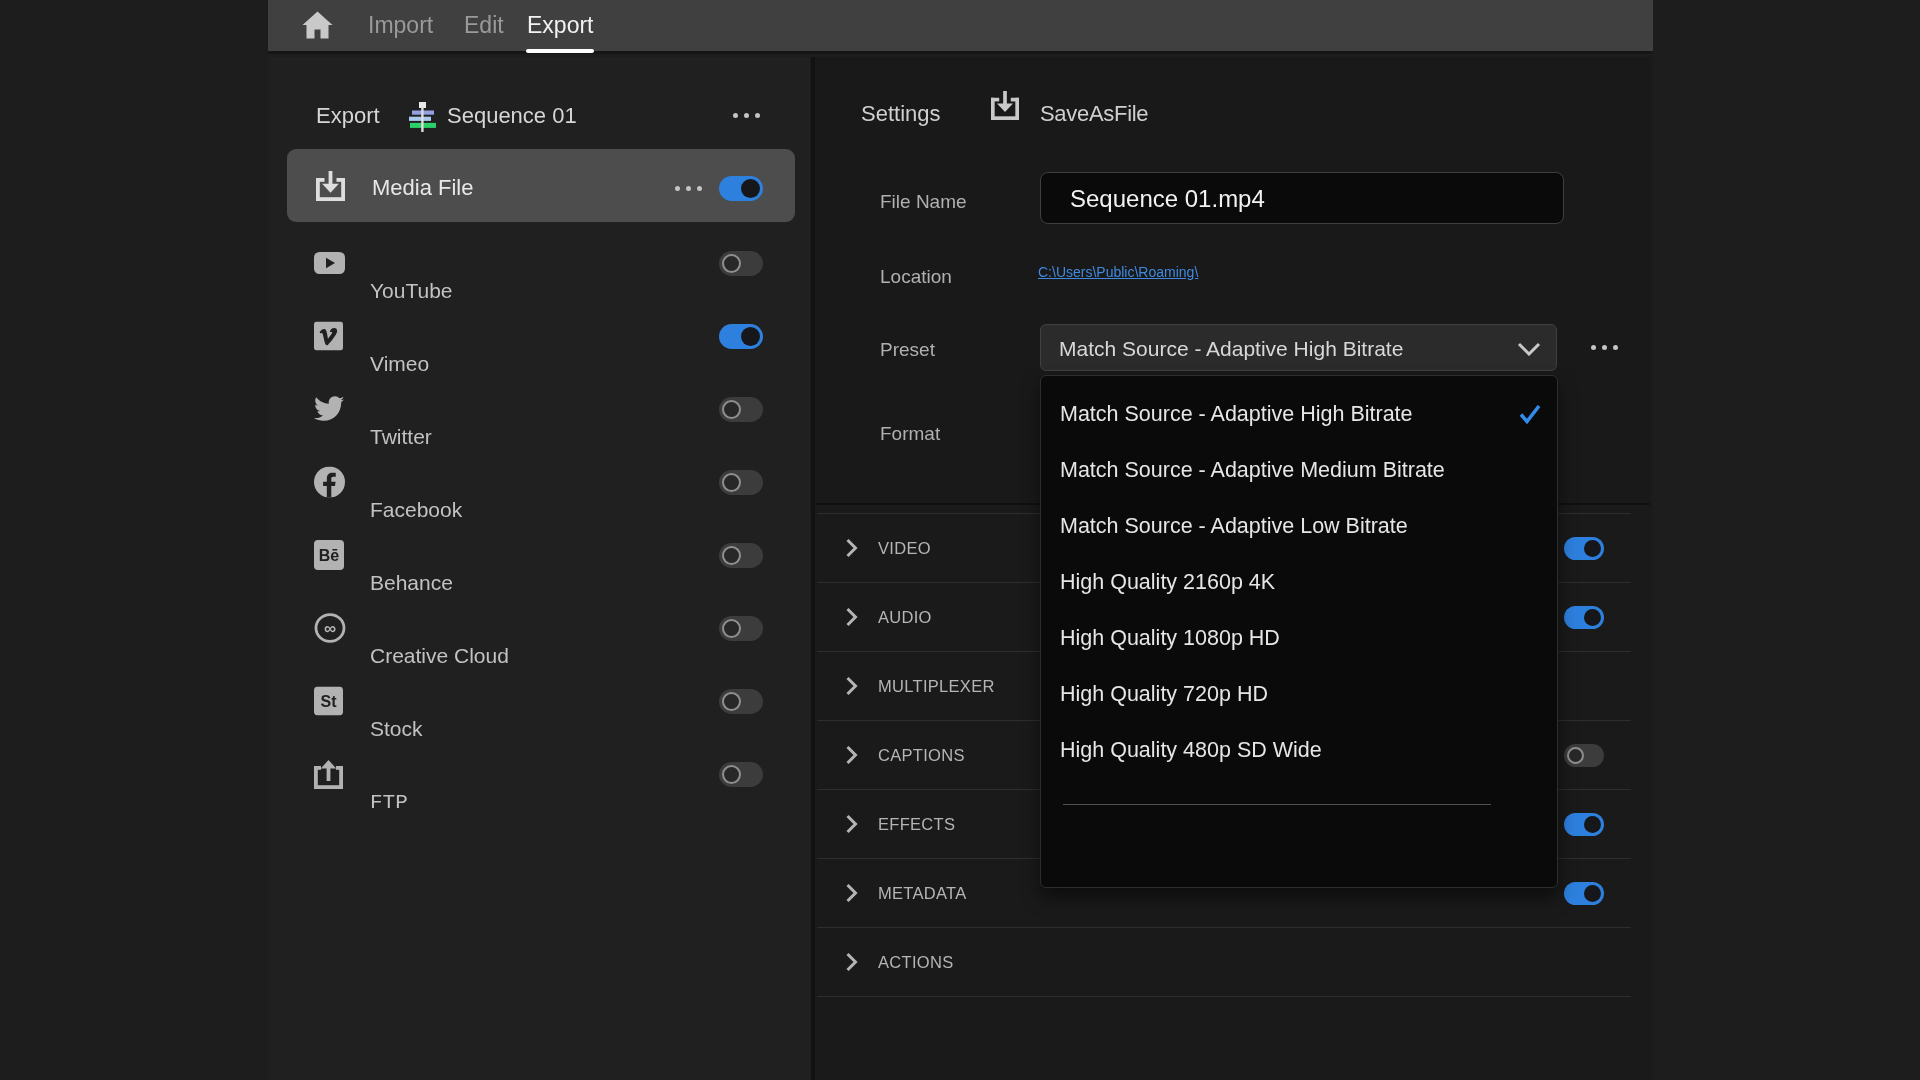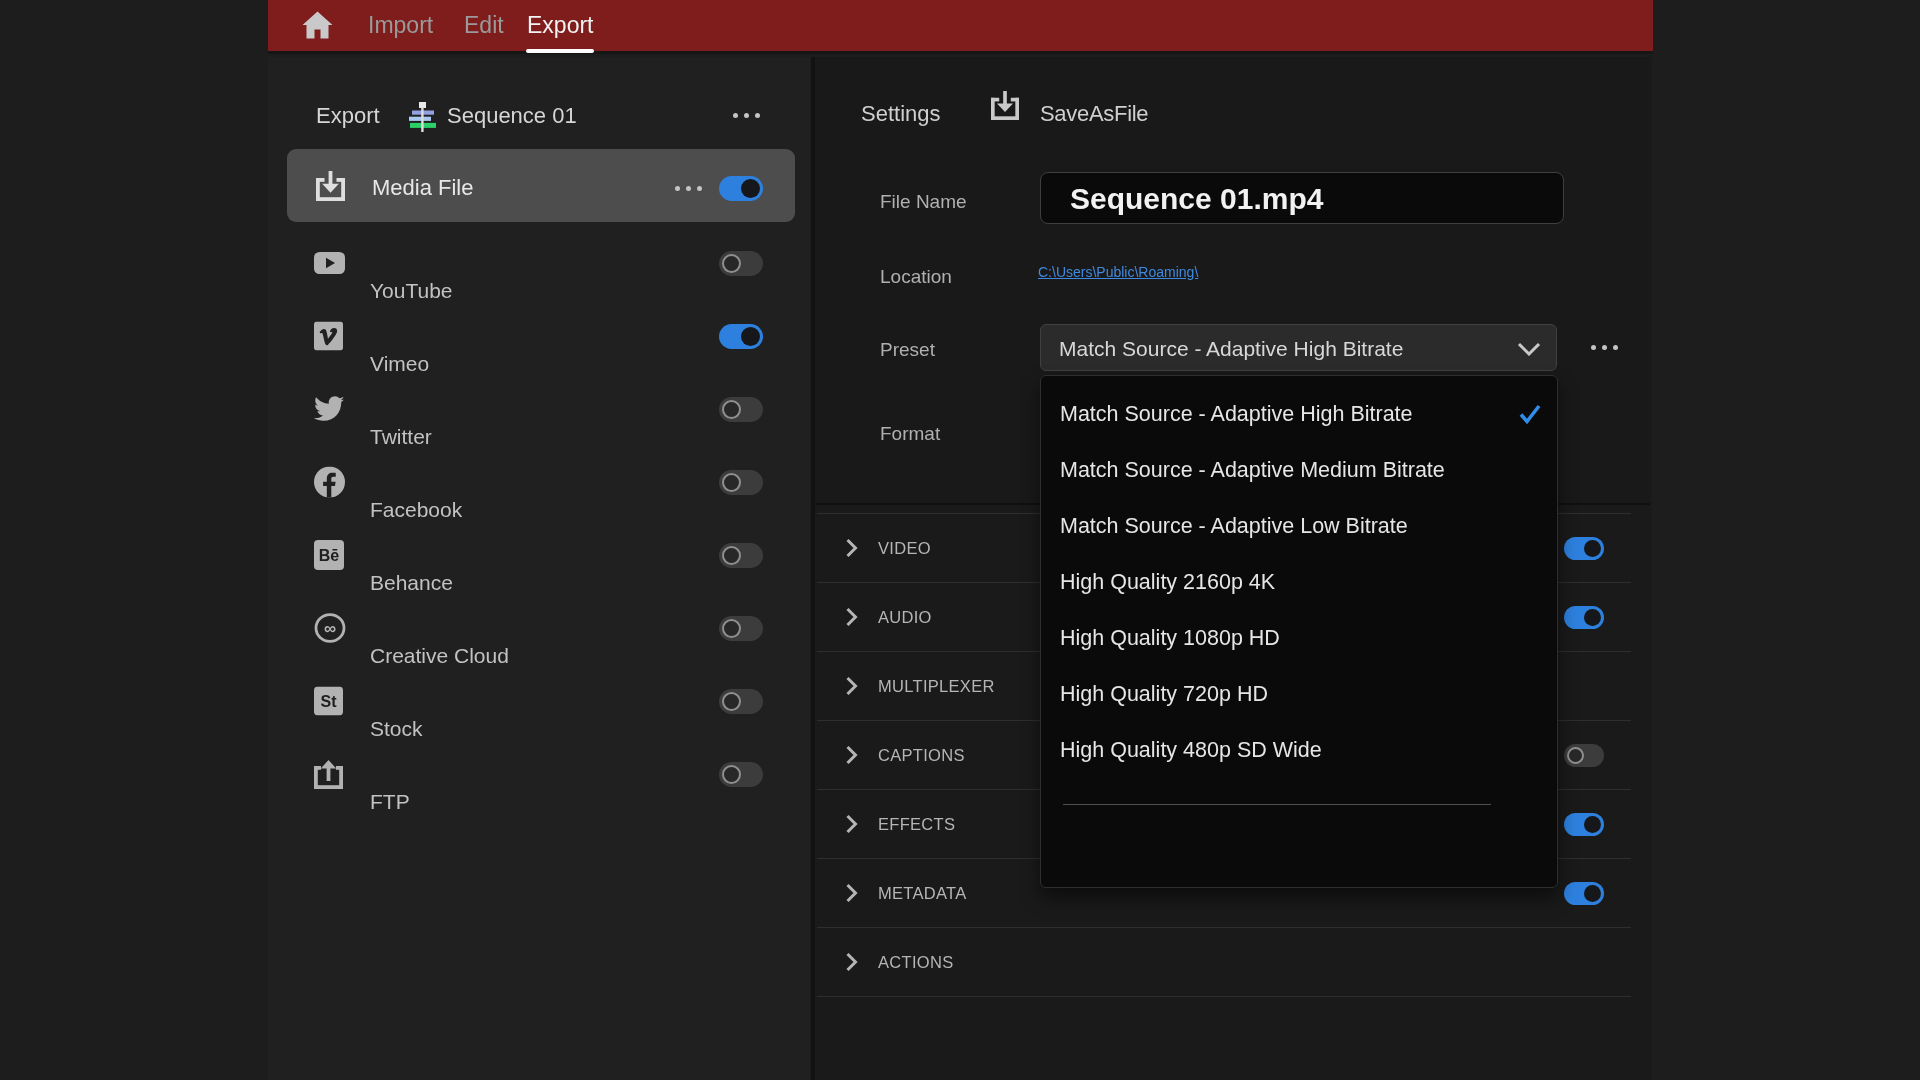--- a/index.html
+++ b/index.html
@@ -1,20 +1,20 @@
 <!DOCTYPE html>
 <html><head>
 <meta charset="utf-8">
 <style>
   * { margin:0; padding:0; box-sizing:border-box; }
   html,body { width:1920px; height:1080px; overflow:hidden; background:#1d1d1d;
     font-family:"Liberation Sans", sans-serif; }
   .abs { position:absolute; }
   #topbar { position:absolute; left:268px; top:0; width:1385px; height:54px;
-    background:#7f1d1d; border-bottom:3px solid #161616; }
+    background:#404040; border-bottom:3px solid #161616; }
   .navtab { position:absolute; top:14px; font-size:23px; line-height:23px; color:#9a9a9a; }
   #leftpanel { position:absolute; left:268px; top:57px; width:542px; height:1023px;
     background:#202020; }
   #gapline { position:absolute; left:811px; top:57px; width:4px; height:1023px; background:#121212; }
   #rightpanel { position:absolute; left:815px; top:57px; width:837px; height:1023px;
     background:#1a1a1a; }
   #settingsbox { position:absolute; left:0; top:0; width:835px; height:448px;
     background:#191919; border-bottom:2px solid #101010; }
   .toggle { position:absolute; border-radius:13px; }
   .tgl-l { width:44px; height:25px; }
@@ -138,21 +138,21 @@
     <div class="toggle off tgl-l"></div>
   </div>
   <div class="lrow" style="top:607px;">
     <svg class="icon" width="29" height="29" viewBox="0 0 29 29">
       <rect x="0" y="0" width="29" height="29" rx="4" fill="#b2b2b2"></rect>
       <text x="14.5" y="20.5" font-size="16" font-weight="bold" fill="#202020" text-anchor="middle" font-family="Liberation Sans, sans-serif">St</text>
     </svg>
     <span class="lbl">Stock</span>
     <div class="toggle off tgl-l"></div>
   </div>
-  <div class="lrow" style="top:680px;">
+  <div class="lrow" style="top:680px;font-family:Liberation Mono, monospace;">
     <svg class="icon" width="29" height="30" viewBox="0 0 29 30">
       <g fill="#b2b2b2">
         <rect x="0" y="7" width="3.8" height="23"></rect>
         <rect x="25.2" y="7" width="3.8" height="23"></rect>
         <rect x="0" y="26.2" width="29" height="3.8"></rect>
         <rect x="0" y="7" width="7" height="3.8"></rect>
         <rect x="22" y="7" width="7" height="3.8"></rect>
         <rect x="12.6" y="8" width="3.8" height="14"></rect>
         <path d="M6.8 9.5 H22.2 L14.5 1 Z"></path>
       </g>
@@ -174,21 +174,21 @@
         <rect x="0" y="7" width="8.5" height="3.8"></rect>
         <rect x="20.5" y="7" width="8.5" height="3.8"></rect>
         <rect x="12.6" y="0" width="3.8" height="14"></rect>
         <path d="M6.2 12.8 H22.8 L14.5 21.8 Z"></path>
       </g>
     </svg>
     <div class="abs" style="left:225px; top:46px; font-size:22px; line-height:22px; letter-spacing:-0.3px; color:#cfcfcf;">SaveAsFile</div>
 
     <div class="flabel" style="top:135px;">File Name</div>
     <div class="abs" style="left:225px; top:115px; width:524px; height:52px; background:#0a0a0a; border:1.5px solid #3f3f3f; border-radius:8px;">
-      <div class="abs" style="left:29px; top:14px; font-size:30px; line-height:23px; color:#f2f2f2;font-weight:bold;">Sequence 01.mp4</div>
+      <div class="abs" style="left:29px; top:14px; font-size:24px; line-height:23px; color:#f2f2f2;">Sequence 01.mp4</div>
     </div>
 
     <div class="flabel" style="top:210px;">Location</div>
     <div class="abs" style="left:223px; top:205px; font-size:14px; line-height:21px; color:#3f8ae0; text-decoration:underline;">C:\Users\Public\Roaming\</div>
 
     <div class="flabel" style="top:283px;">Preset</div>
     <div class="abs" style="left:225px; top:267px; width:517px; height:47px; background:#2b2b2b; border:1px solid #404040; border-radius:6px;">
       <div class="abs" style="left:18px; top:13px; font-size:21px; line-height:21px; color:#d8d8d8;">Match Source - Adaptive High Bitrate</div>
       <svg class="abs" style="left:476px; top:17px;" width="24" height="14" viewBox="0 0 24 14">
         <path d="M2 2 L12 12 L22 2" stroke="#c9c9c9" stroke-width="3" fill="none"></path>

